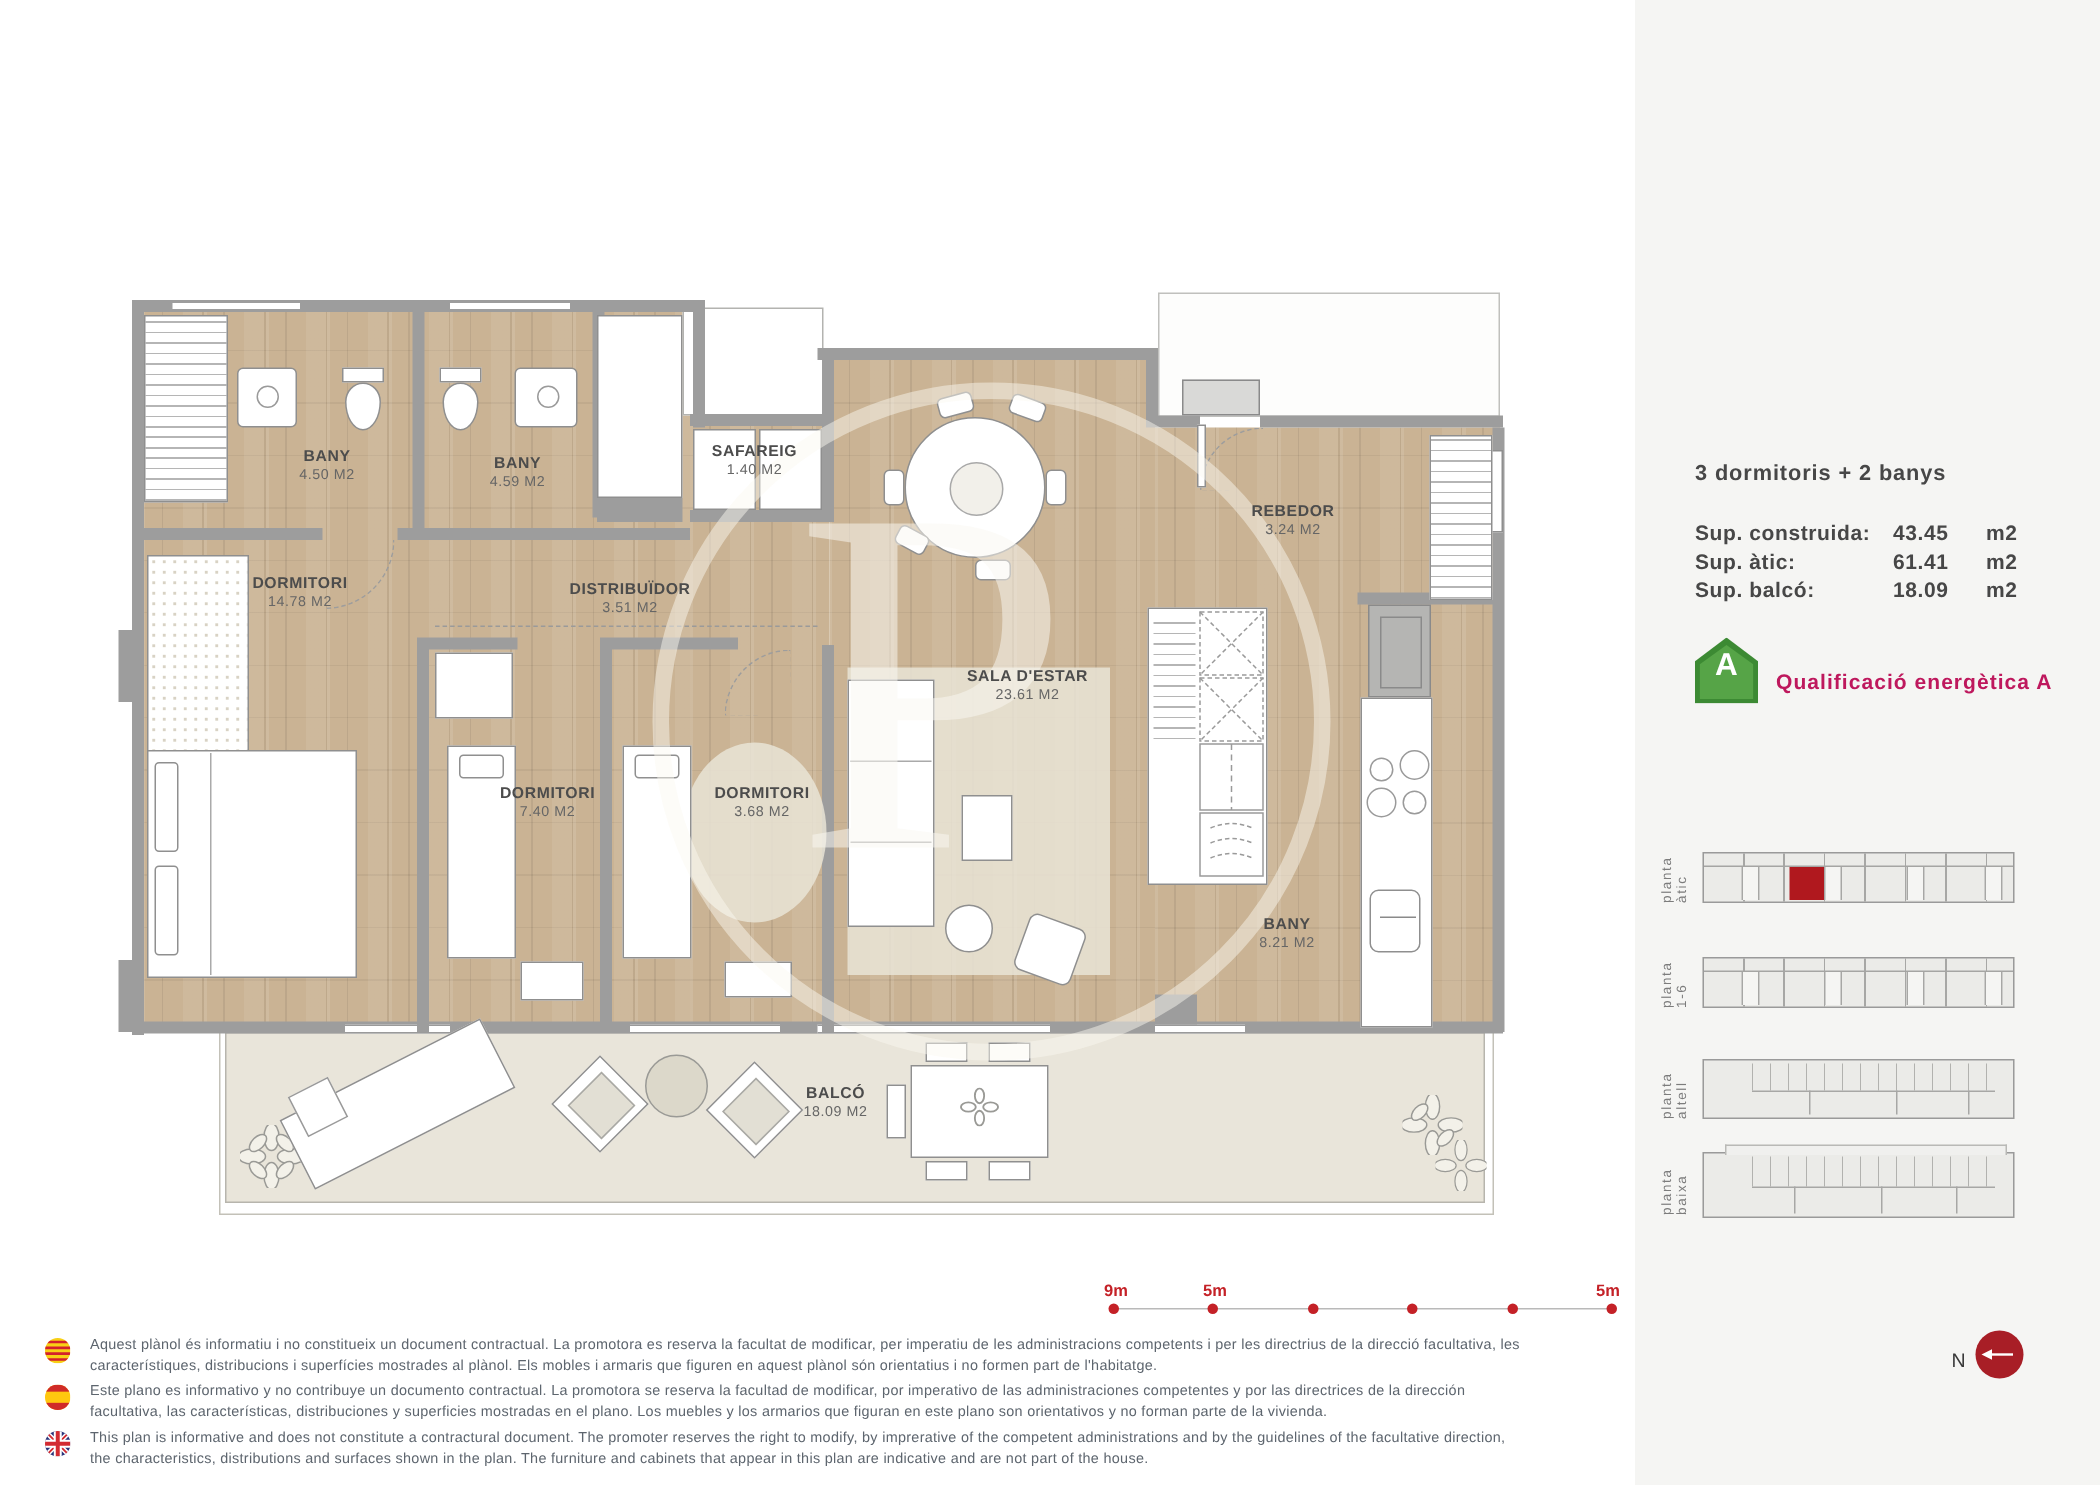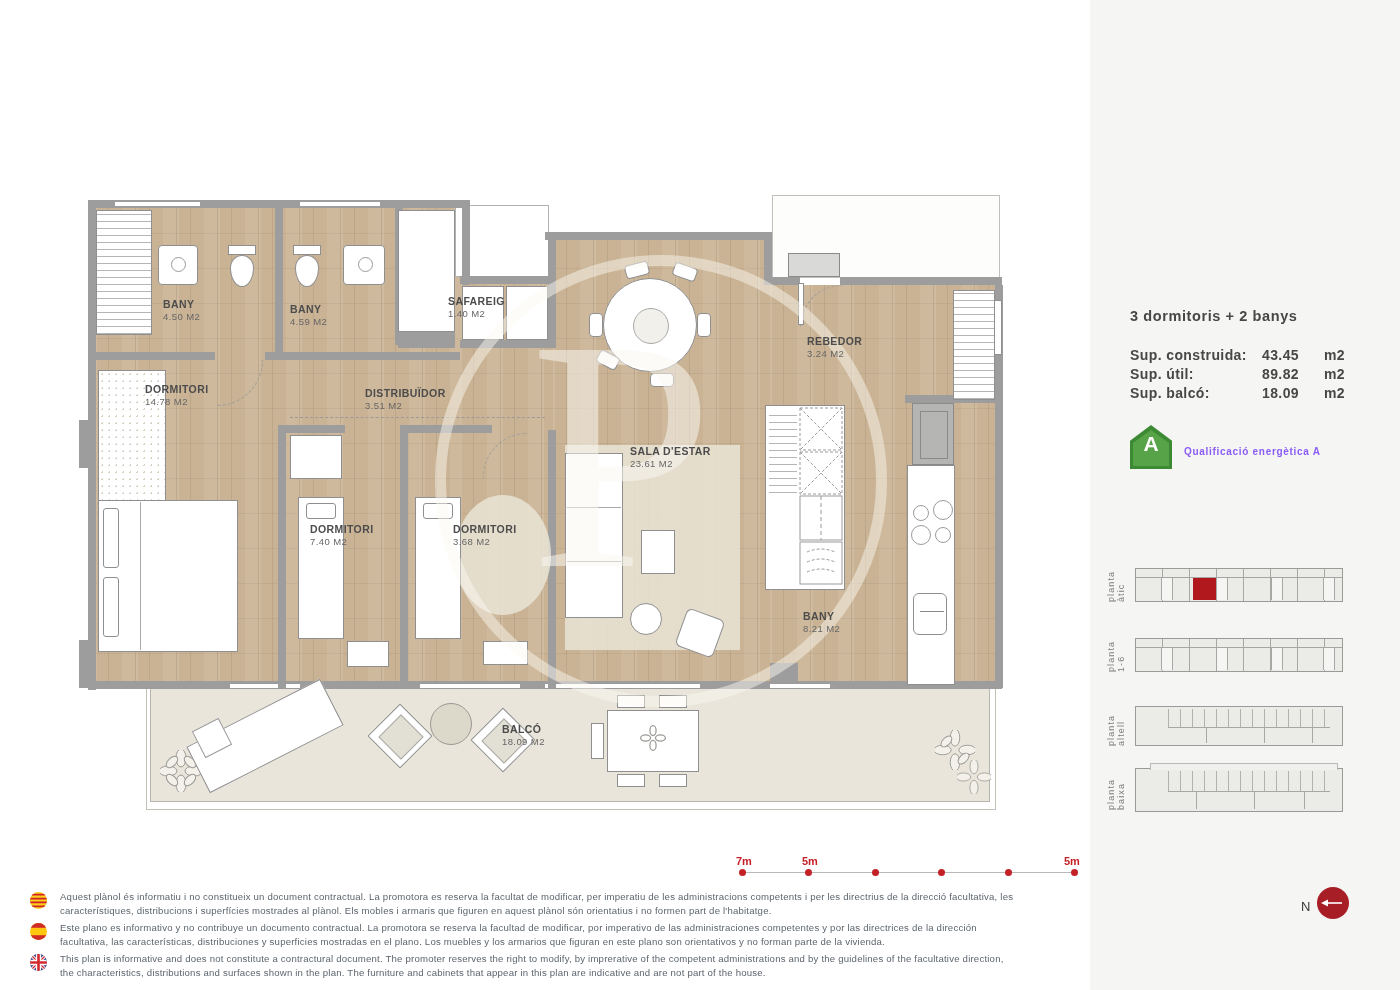--- a/index.html
+++ b/index.html
@@ -12,21 +12,21 @@
   .sb-row{left:40px;width:250px;height:19px;display:flex;font-size:14px;font-weight:700;color:#474747;letter-spacing:.4px;}
   .sb-row .lb{width:132px;}
   .sb-row .vl{width:62px;}
   .sb-row .un{width:40px;}
   
   .house-out{left:40px;top:425px;width:42px;height:44px;background:#3c8a33;
              clip-path:polygon(50% 0%,100% 36%,100% 100%,0% 100%,0% 36%);}
   .house-in{left:43px;top:430px;width:36px;height:36px;background:#56a447;
             clip-path:polygon(50% 0%,100% 36%,100% 100%,0% 100%,0% 36%);}
   .house-a{left:40px;top:432px;width:42px;text-align:center;color:#ffffff;font-size:21px;font-weight:700;}
-  .energy-lb{left:94px;top:446px;font-size:10px;font-weight:700;color:#8b5cf6;letter-spacing:.7px;}
+  .energy-lb{left:94px;top:446px;font-size:14px;font-weight:700;color:#be185d;letter-spacing:.7px;}
   
   .lvl-label{font-size:9px;color:#7c7c7c;letter-spacing:1.1px;writing-mode:vertical-rl;transform:rotate(180deg);}
   .bstrip{background:#ebebe8;border:1px solid #9a9a9a;
           background-image:repeating-linear-gradient(90deg,transparent 0 26px,#a7a7a5 26px 27px);}
   .bband{left:0;right:0;top:8px;height:1px;background:#a5a5a3;}
   .bgap{background:#f5f5f3;border-left:1px solid #a7a7a5;border-right:1px solid #a7a7a5;}
   .bdense{background-image:repeating-linear-gradient(90deg,#b2b2af 0 1px,transparent 1px 12px);border-bottom:1px solid #a7a7a5;}
   .bred{background:#b0181e;}
   
   .scale-line{left:742px;top:872px;width:333px;height:1px;background:#b9b9b9;}
@@ -40,21 +40,21 @@
   
   #plan{left:85px;top:195px;width:920px;height:612px;}
   .wood{background:#cab394;
         background-image:
           repeating-linear-gradient(90deg,rgba(255,255,255,.10) 0 2px,rgba(0,0,0,0) 2px 13px,rgba(0,0,0,.07) 13px 14px,rgba(0,0,0,0) 14px 27px,rgba(255,255,255,.08) 27px 40px,rgba(0,0,0,.06) 40px 41px),
           repeating-linear-gradient(0deg,rgba(0,0,0,0) 0 34px,rgba(0,0,0,.05) 34px 35px);}
   .wall{background:#9d9d9d;}
   .wfix{background:#ffffff;border:1px solid #8f8f8f;box-sizing:border-box;}
   .gfix{background:#bcbcbc;border:1px solid #8a8a8a;box-sizing:border-box;}
   .rug{background:rgba(233,228,214,.85);}
-  .room-label{width:110px;margin-left:-55px;text-align:left;color:#4c4c4c;line-height:1.25;letter-spacing:.4px;}
+  .room-label{width:110px;margin-left:-55px;text-align:center;color:#4c4c4c;line-height:1.25;letter-spacing:.4px;}
   .room-label .nm{font-size:10.5px;font-weight:700;}
   .room-label .ar{font-size:9.5px;color:#666;}
   .balcony{background:#e9e5da;border:1px solid #b7b5ad;box-sizing:border-box;}
   .dash{border-top:1px dashed #9a9a9a;}
   .arc{border:1px dashed #9d9d9d;box-sizing:border-box;}
   .wm-circle{border:11px solid rgba(250,248,241,.48);border-radius:50%;pointer-events:none;}
   .wm-letter{font-family:"Liberation Serif",serif;color:rgba(250,248,241,.52);pointer-events:none;}
   .shelf{background-image:repeating-linear-gradient(0deg,#b5b5b5 0 1px,transparent 1px 7px);}
   .dots{background-image:radial-gradient(#d8d2c4 1px,transparent 1px);background-size:7px 7px;}
 </style>
@@ -299,22 +299,22 @@
 
   <div id="sidebar" class="abs">
     <div class="abs sb-title">3 dormitoris + 2 banys</div>
 
     <div class="abs sb-row" style="top:347px;">
       <span class="lb">Sup. construida:</span>
       <span class="vl">43.45</span>
       <span class="un">m2</span>
     </div>
     <div class="abs sb-row" style="top:366px;">
-      <span class="lb">Sup. útil:</span>
-      <span class="vl">89.82</span>
+      <span class="lb">Sup. àtic:</span>
+      <span class="vl">61.41</span>
       <span class="un">m2</span>
     </div>
     <div class="abs sb-row" style="top:385px;">
       <span class="lb">Sup. balcó:</span>
       <span class="vl">18.09</span>
       <span class="un">m2</span>
     </div>
 
     <div class="abs house-out"></div>
     <div class="abs house-in"></div>
@@ -358,21 +358,21 @@
     </div>
   </div>
 
   <div class="abs scale-line"></div>
   <div class="abs scale-dot" style="left:739px;"></div>
   <div class="abs scale-dot" style="left:805px;"></div>
   <div class="abs scale-dot" style="left:872px;"></div>
   <div class="abs scale-dot" style="left:938px;"></div>
   <div class="abs scale-dot" style="left:1005px;"></div>
   <div class="abs scale-dot" style="left:1071px;"></div>
-  <div class="abs scale-lb" style="left:736px;">7m</div>
+  <div class="abs scale-lb" style="left:736px;">9m</div>
   <div class="abs scale-lb" style="left:802px;">5m</div>
   <div class="abs scale-lb" style="left:1064px;">5m</div>
 
   <div class="abs north-n">N</div>
   <svg class="abs" style="left:1316px;top:886px;" width="34" height="34" viewBox="0 0 34 34">
     <circle cx="17" cy="17" r="16" fill="#a81e26"></circle>
     <line x1="26" y1="17" x2="11" y2="17" stroke="#ffffff" stroke-width="1.6"></line>
     <polygon points="5,17 12,13.5 12,20.5" fill="#ffffff"></polygon>
   </svg>
 

